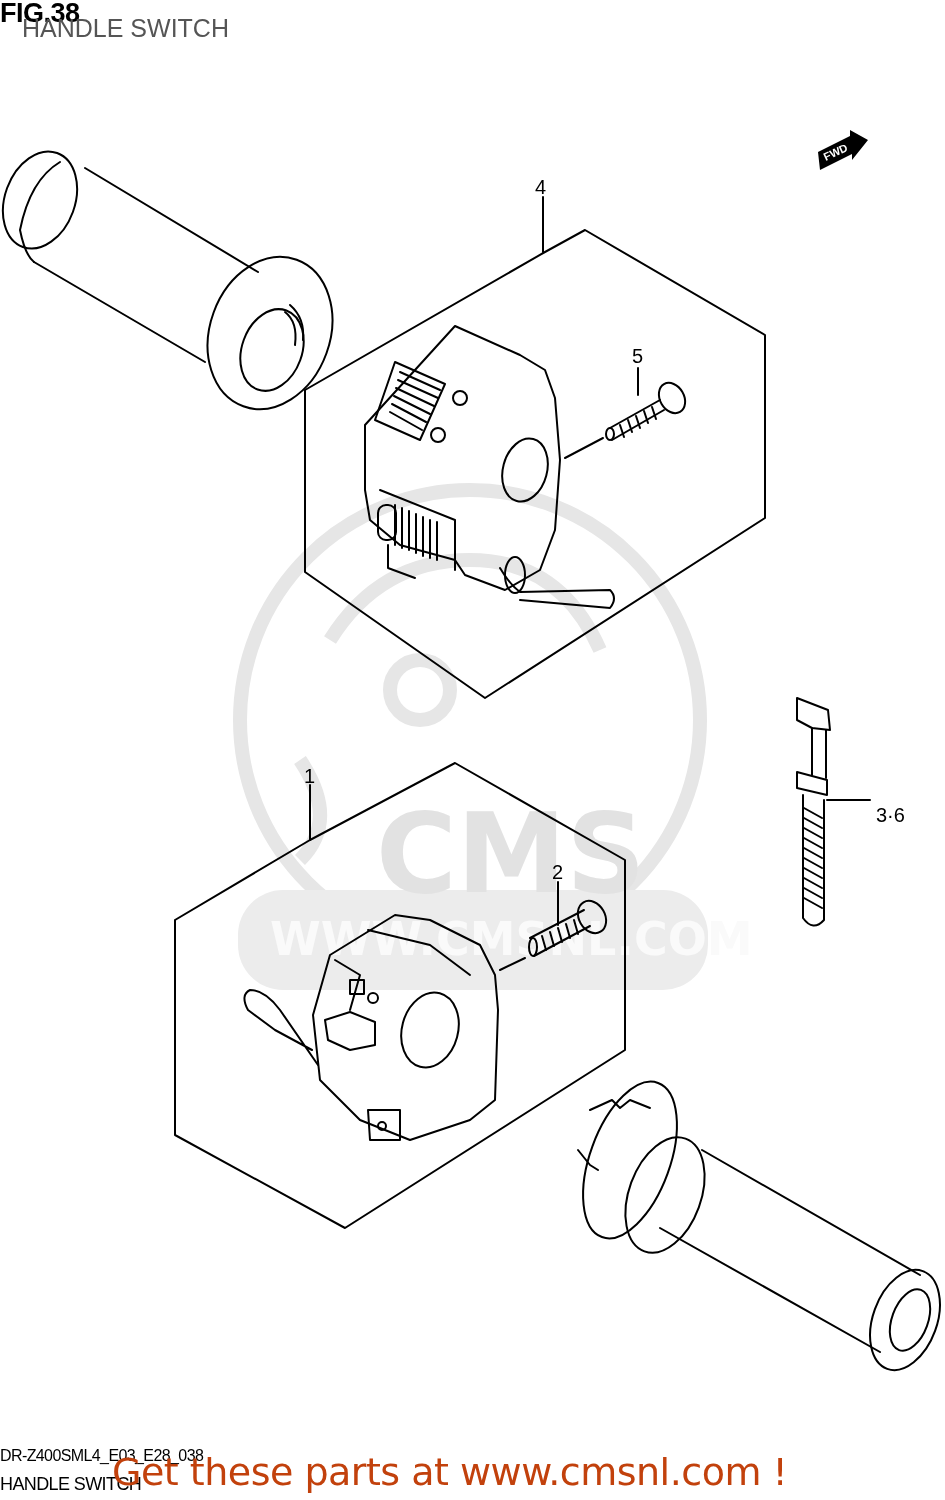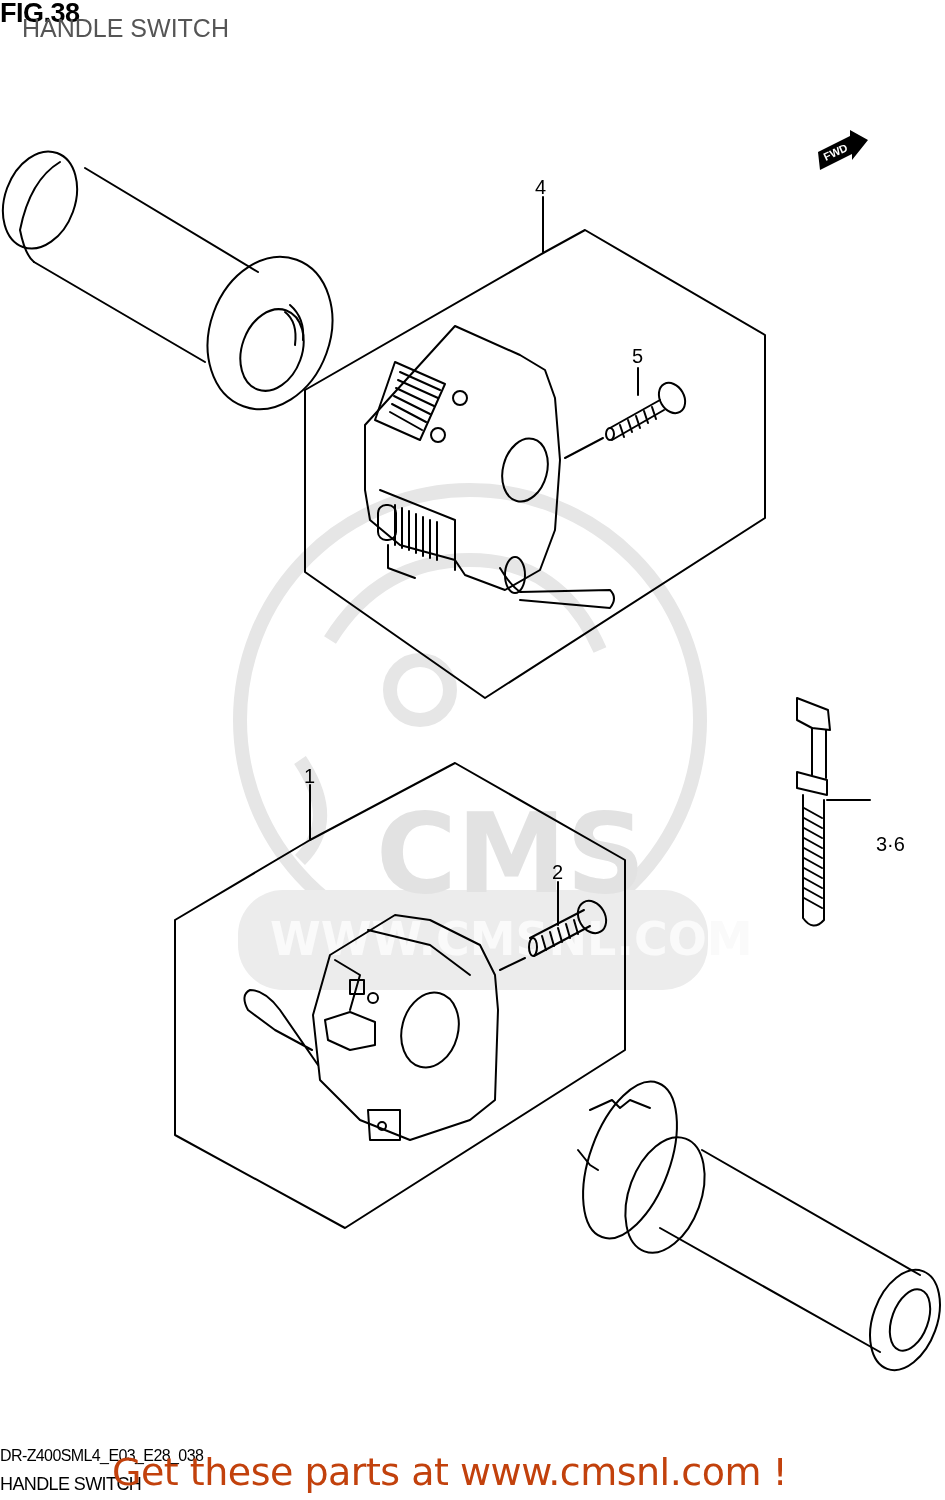--- a/index.html
+++ b/index.html
@@ -122,19 +122,19 @@
   </g>
 </svg>
 
 <div style="position:absolute; left:823px; top:146px; font-size:11px; font-weight:bold; color:#fff; transform:rotate(-25deg);">FWD</div>
 
 <div class="fig-title">FIG.38</div>
 <div class="fig-subtitle">HANDLE SWITCH</div>
 
 <div class="label" style="left:535px; top:177px;">4</div>
 <div class="label" style="left:632px; top:346px;">5</div>
-<div class="label" style="left:876px; top:834px;">3·6</div>
+<div class="label" style="left:876px; top:805px;">3·6</div>
 <div class="label" style="left:304px; top:766px;">1</div>
 <div class="label" style="left:552px; top:862px;">2</div>
 
 <div class="footer-code">DR-Z400SML4_E03_E28_038</div>
 <div class="footer-name">HANDLE SWITCH</div>
 <div class="promo">Get these parts at www.cmsnl.com !</div>
 
 </body></html>

